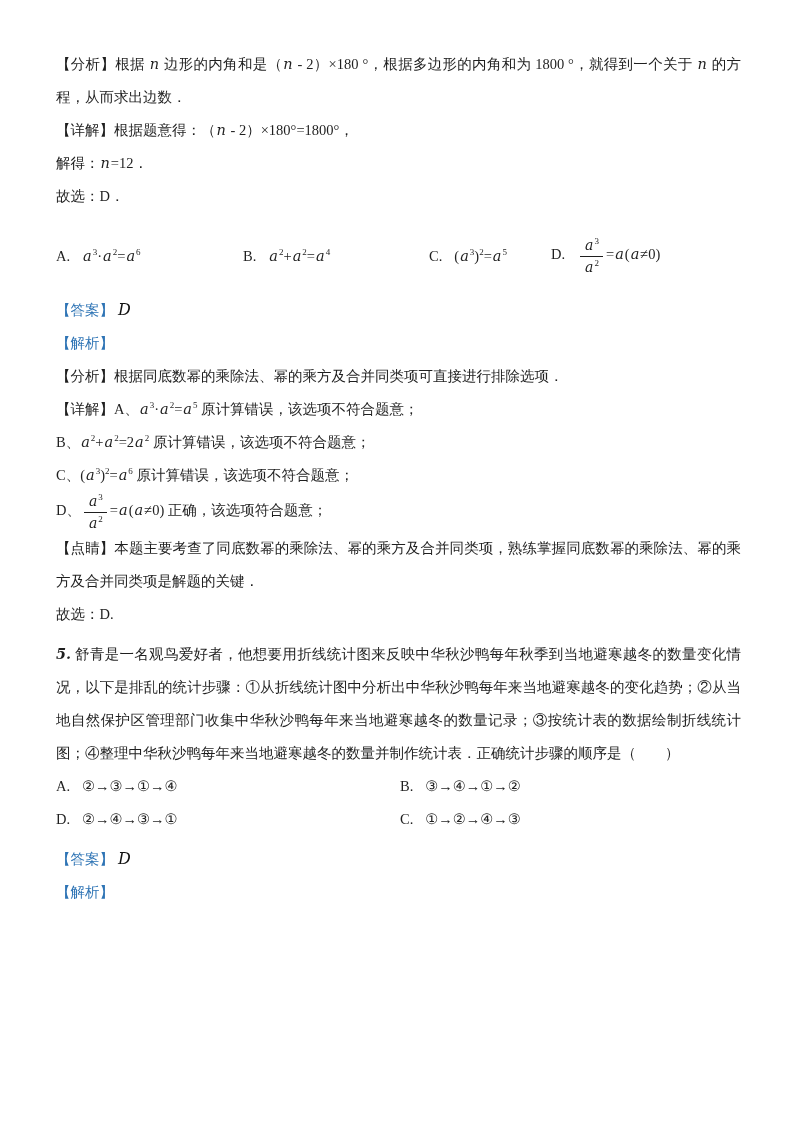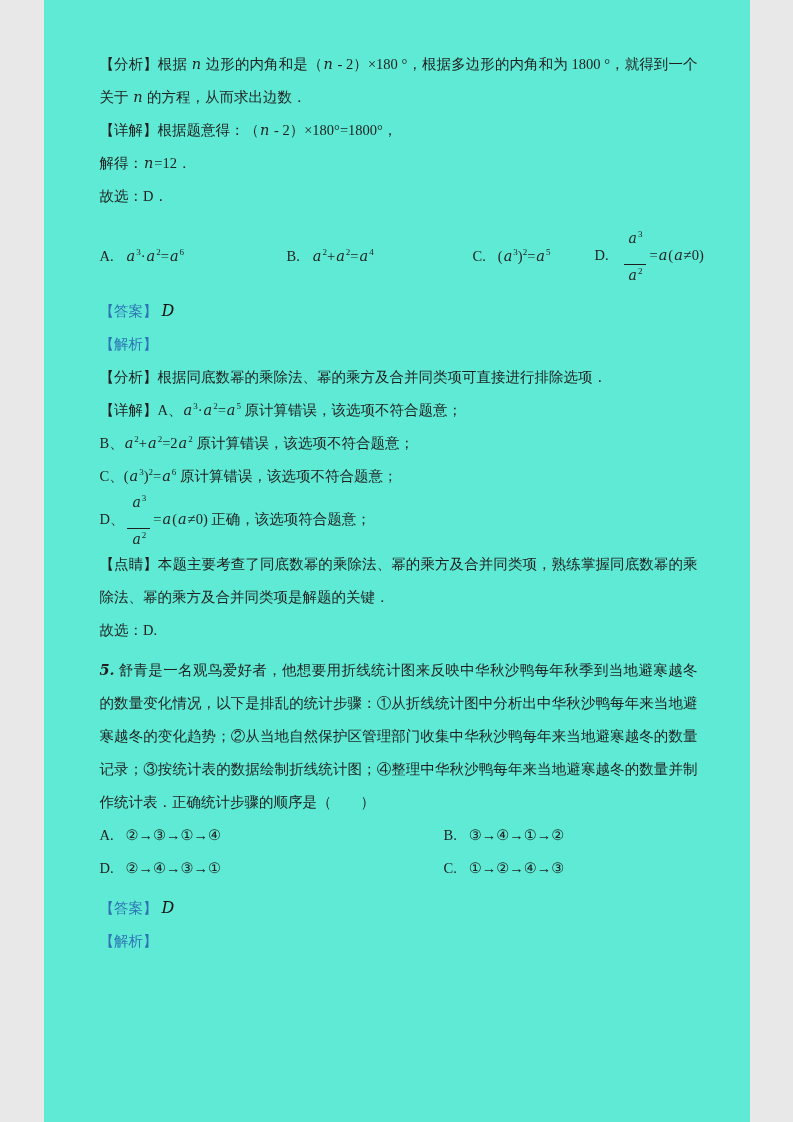--- a/index.html
+++ b/index.html
@@ -1,39 +1,39 @@
 <!DOCTYPE html>
 <html><head>
 <meta charset="utf-8">
 <style>
   html, body { margin: 0; padding: 0; background: #e8e8e8; }
   .page {
-    width: 706px;
+    width: 793px;
     height: 1122px;
     margin: 0 auto;
-    background: #5eead4;
+    background: #ffffff;
     box-sizing: border-box;
     padding: 48px 52px 0 56px;
     font-family: "Liberation Serif", "DejaVu Serif", serif;
     font-size: 14.5px;
     color: #1f1f1f;
     overflow: hidden;
   }
   p { margin: 0; line-height: 33px; text-align: justify; }
   .gap-top       { margin-top: 14px; }
   .gap-top-sm    { margin-top: 6px; }
   .blue          { color: #2e74b5; }
   .qnum          { font-weight: bold; font-style: italic; font-family: "DejaVu Serif", serif; }
   i.var          { font-family: "DejaVu Serif", serif; font-style: italic; padding: 0 1px; }
   sup            { font-size: 9px; line-height: 0; }
   .frac {
     display: inline-flex; flex-direction: column; vertical-align: middle;
     text-align: center; margin: 0 3px; line-height: 1.15; font-size: 14px;
   }
-  .fnum { display: block; border-bottom: 1px solid #1f1f1f; padding: 1px 4px 17px; }
+  .fnum { display: block; border-bottom: 1px solid #1f1f1f; padding: 1px 4px 2px; }
   .fden { display: block; padding: 2px 4px 0; }
   
   .opt-row { display: grid; align-items: center; }
   .q4opts {
     grid-template-columns: 187px 186px 122px 190px;
     margin: 16px 0 10px;
     min-height: 54px;
   }
   
   .q5opts { grid-template-columns: 344px 340px; row-gap: 4px; }

